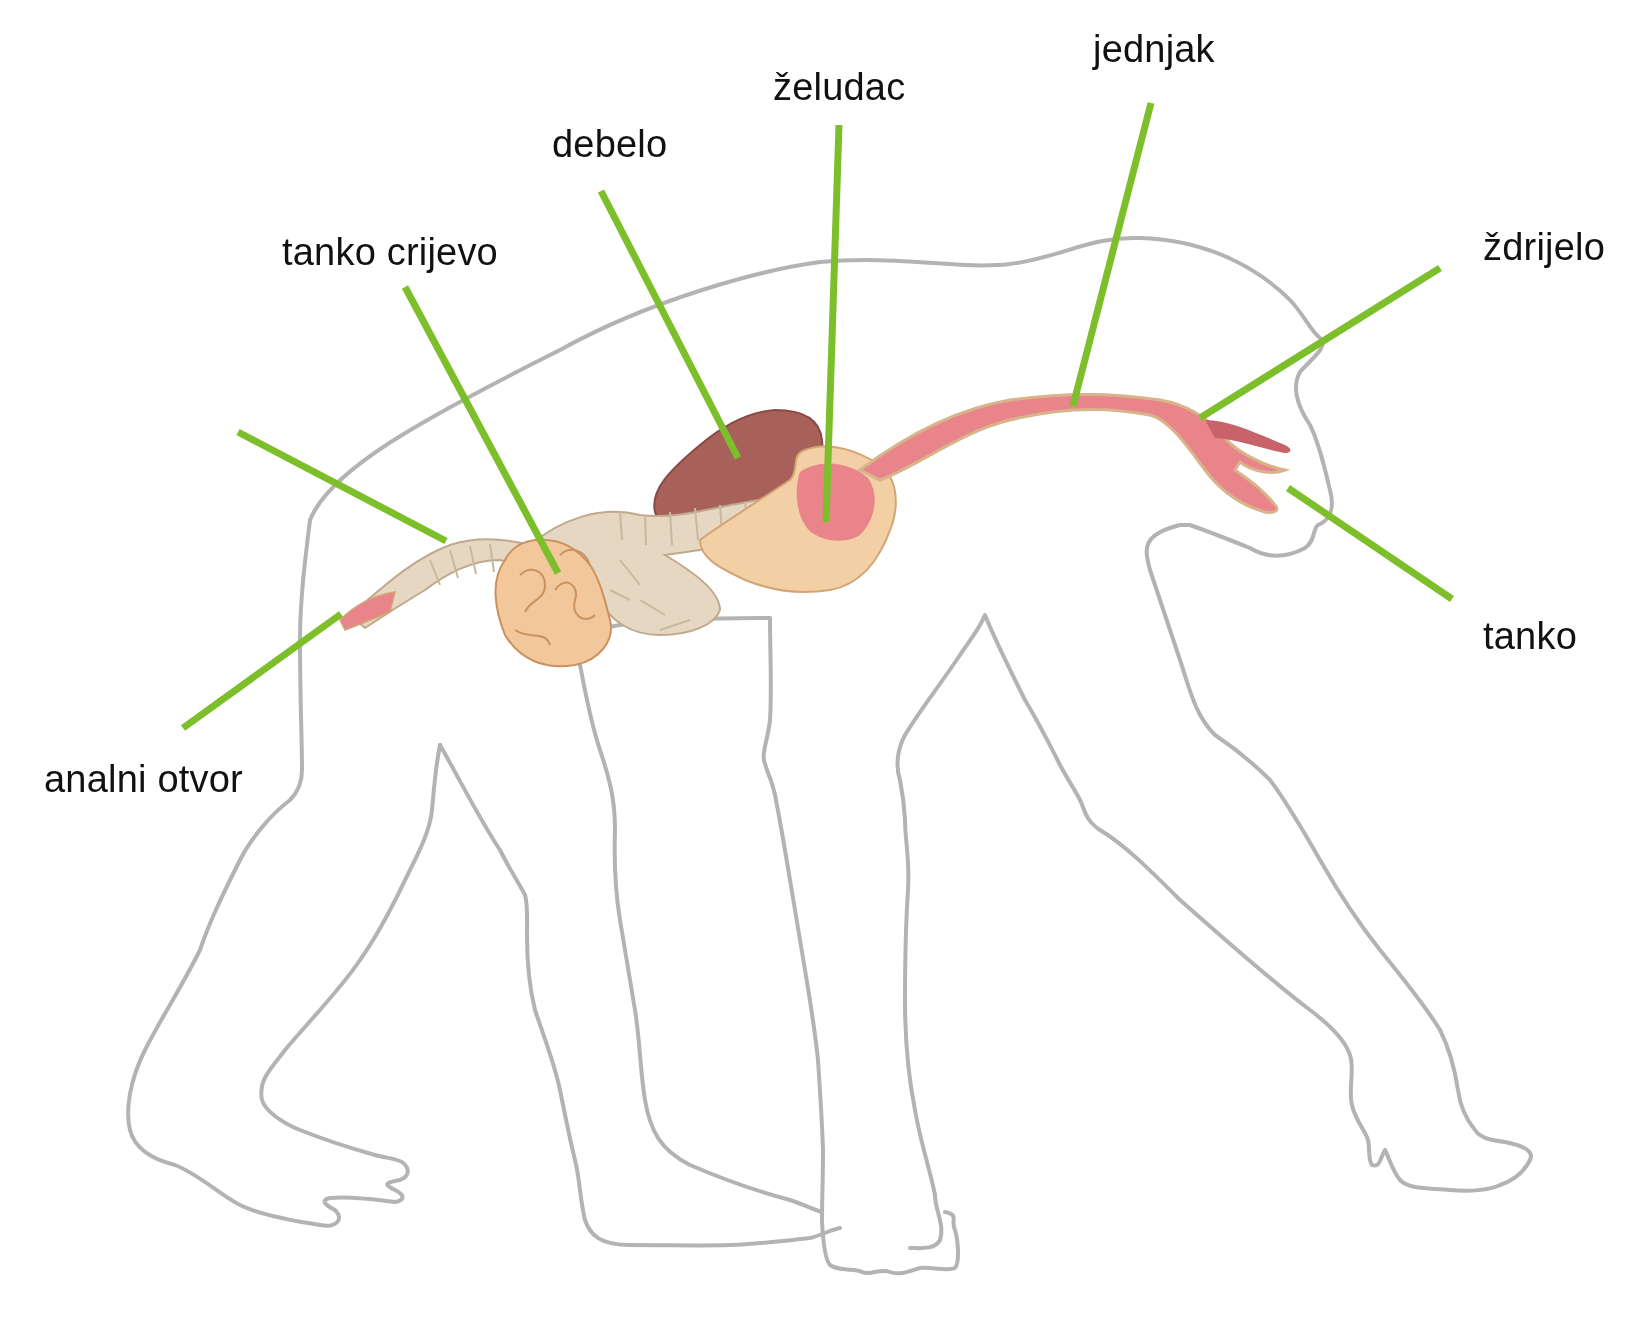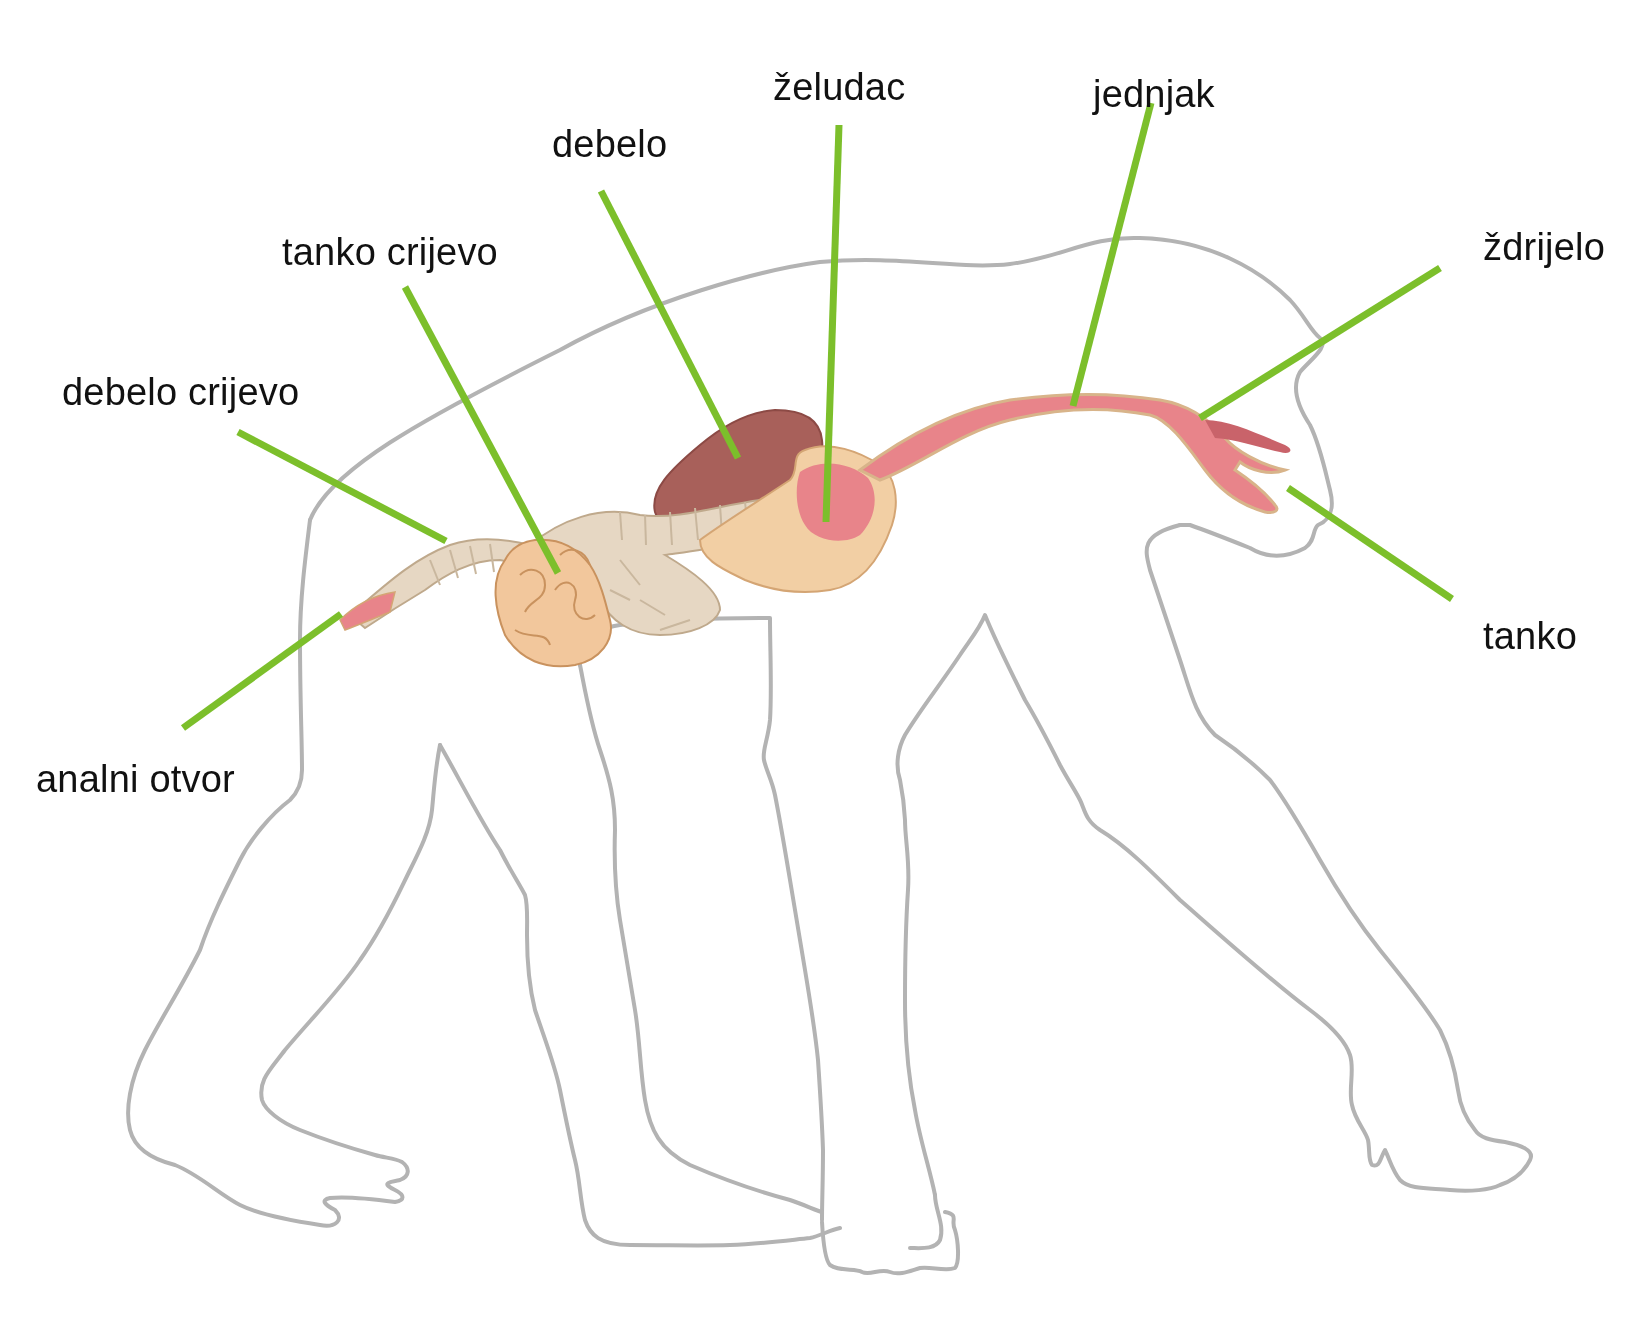--- a/index.html
+++ b/index.html
@@ -88,19 +88,18 @@
       <line x1="738" y1="458" x2="601" y2="191"></line>
       <line x1="558" y1="573" x2="405" y2="287"></line>
       <line x1="446" y1="541" x2="238" y2="432"></line>
       <line x1="341" y1="614" x2="183" y2="728"></line>
     </g>
   </svg>
 
   
   <div class="label" style="left:1483px; top:617px;">tanko</div>
   <div class="label" style="left:1483px; top:228px;">ždrijelo</div>
-  <div class="label" style="left:1093px; top:30px;margin-top:45px;">jednjak</div>
+  <div class="label" style="left:1093px; top:30px;">jednjak</div>
   <div class="label" style="left:773px; top:68px;">želudac</div>
   <div class="label" style="left:552px; top:125px;">debelo</div>
   <div class="label" style="left:282px; top:233px;">tanko crijevo</div>
-  <div class="label" style="left:62px; top:373px;">debelo crijevo</div>
-  <div class="label" style="left:36px; top:760px;">analni otvor</div>
+  <div class="label" style="left:44px; top:760px;">analni otvor</div>
 </div>
 
 </body></html>

